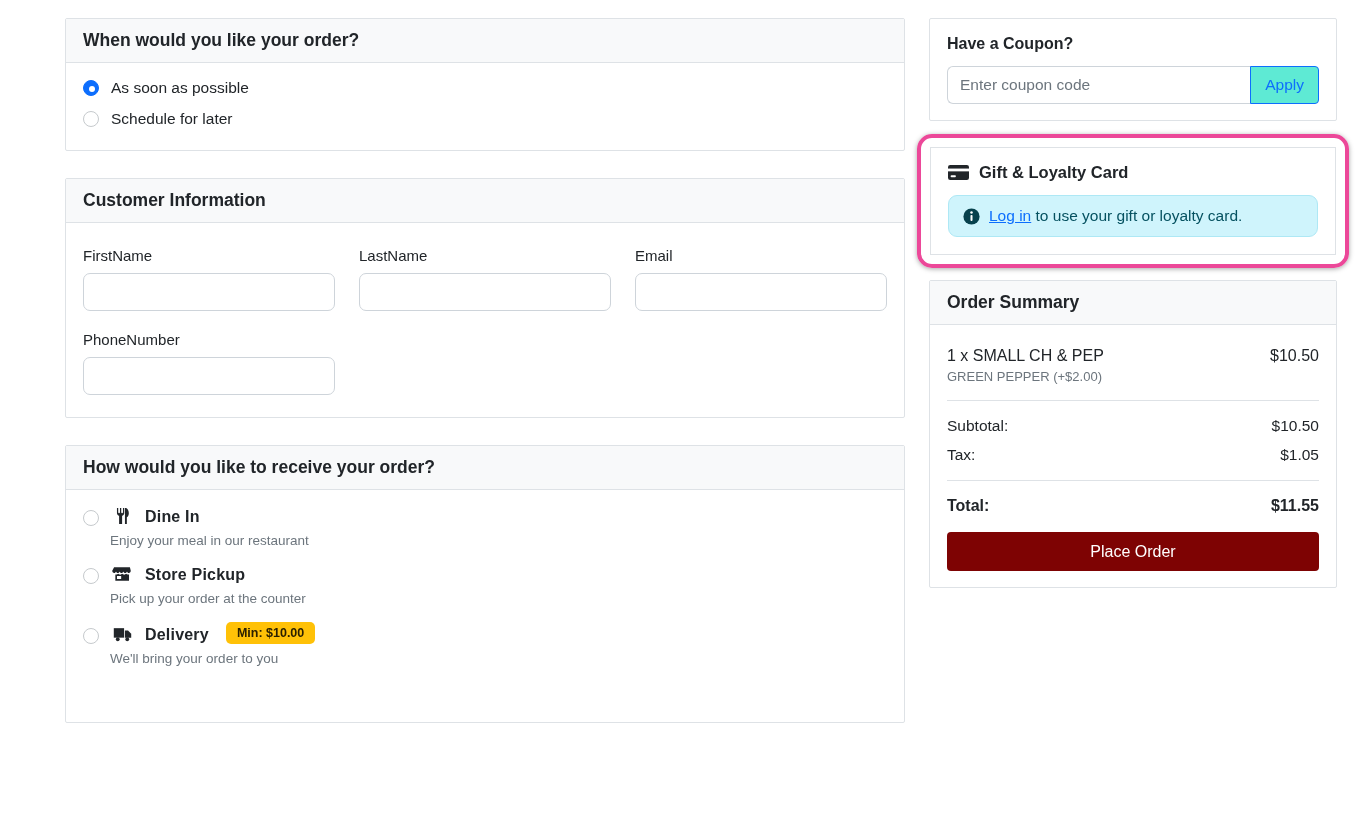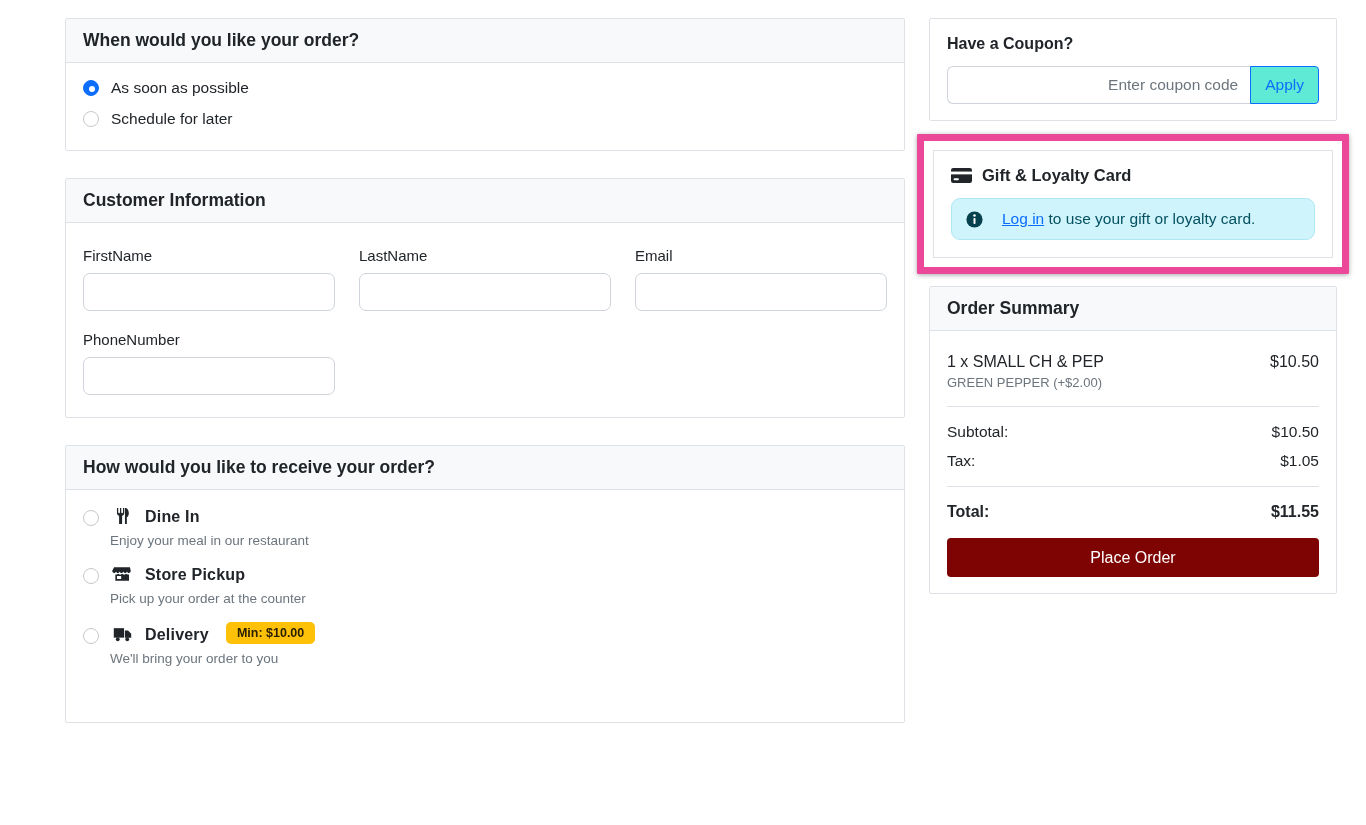--- a/index.html
+++ b/index.html
@@ -56,43 +56,43 @@
   }
   .receive-body { padding-bottom: 40px; }
 
   
   .coupon-card { margin-bottom: 13px; }
   .coupon-title { font-size: 16px; font-weight: 700; margin-bottom: 13px; }
   .input-group { display: flex; }
   .input-group input {
     flex: 1; height: 38px; border: 1px solid #ced4da; border-right: none;
     border-radius: 6px 0 0 6px; padding: 0 12px; font-size: 15.5px;
-    font-family: inherit; color: #212529; outline: none; text-align: right;
+    font-family: inherit; color: #212529; outline: none;
   }
   .input-group input::placeholder { color: #6c757d; opacity: 1; }
   .btn-apply {
     height: 38px; padding: 0 14px; background: #5eead4; color: #0d6efd;
     border: 1px solid #0d6efd; border-radius: 0 4px 4px 0; font-size: 15.5px;
     font-family: inherit; cursor: pointer;
   }
 
   
   .highlight-box {
     margin: 0 -12px 12px -12px; padding: 9px;
-    border: 7px solid #ec4899; border-radius: 1px;
+    border: 4px solid #ec4899; border-radius: 15px;
     box-shadow: 0 1px 5px rgba(0,0,0,.35);
   }
   .gift-card { border: 1px solid #dee2e6; background: #fff; padding: 15px 17px 17px; margin-bottom: 0; }
   .gift-head { display: flex; align-items: center; gap: 10px; font-size: 16.5px; font-weight: 700; margin-bottom: 13px; }
   .alert-info {
     background: #cff4fc; border: 1px solid #aee8f5; border-radius: 9px;
     padding: 11px 14px; display: flex; align-items: center; gap: 9px;
     font-size: 15.5px; color: #055160;
   }
-  .login-link { color: #0d6efd; text-decoration: underline; margin-left: 10px; }
+  .login-link { color: #0d6efd; text-decoration: underline; }
 
   
   .sum-row { display: flex; justify-content: space-between; align-items: baseline; font-size: 15.5px; margin: 11px 0; }
   .item-row { font-size: 16px; margin: 6px 0 4px; gap: 16px; }
   .item-mod { color: #6c757d; font-size: 13px; margin-bottom: 4px; }
   .hr { border: 0; border-top: 1px solid #dee2e6; margin: 16px 0; }
   .total-row { font-weight: 700; font-size: 16px; margin: 13px 0 17px; }
   .btn-place {
     display: block; width: 100%; height: 39px; background: #7e0303; color: #fff;
     border: none; border-radius: 4px; font-size: 16px; font-family: inherit; cursor: pointer;

